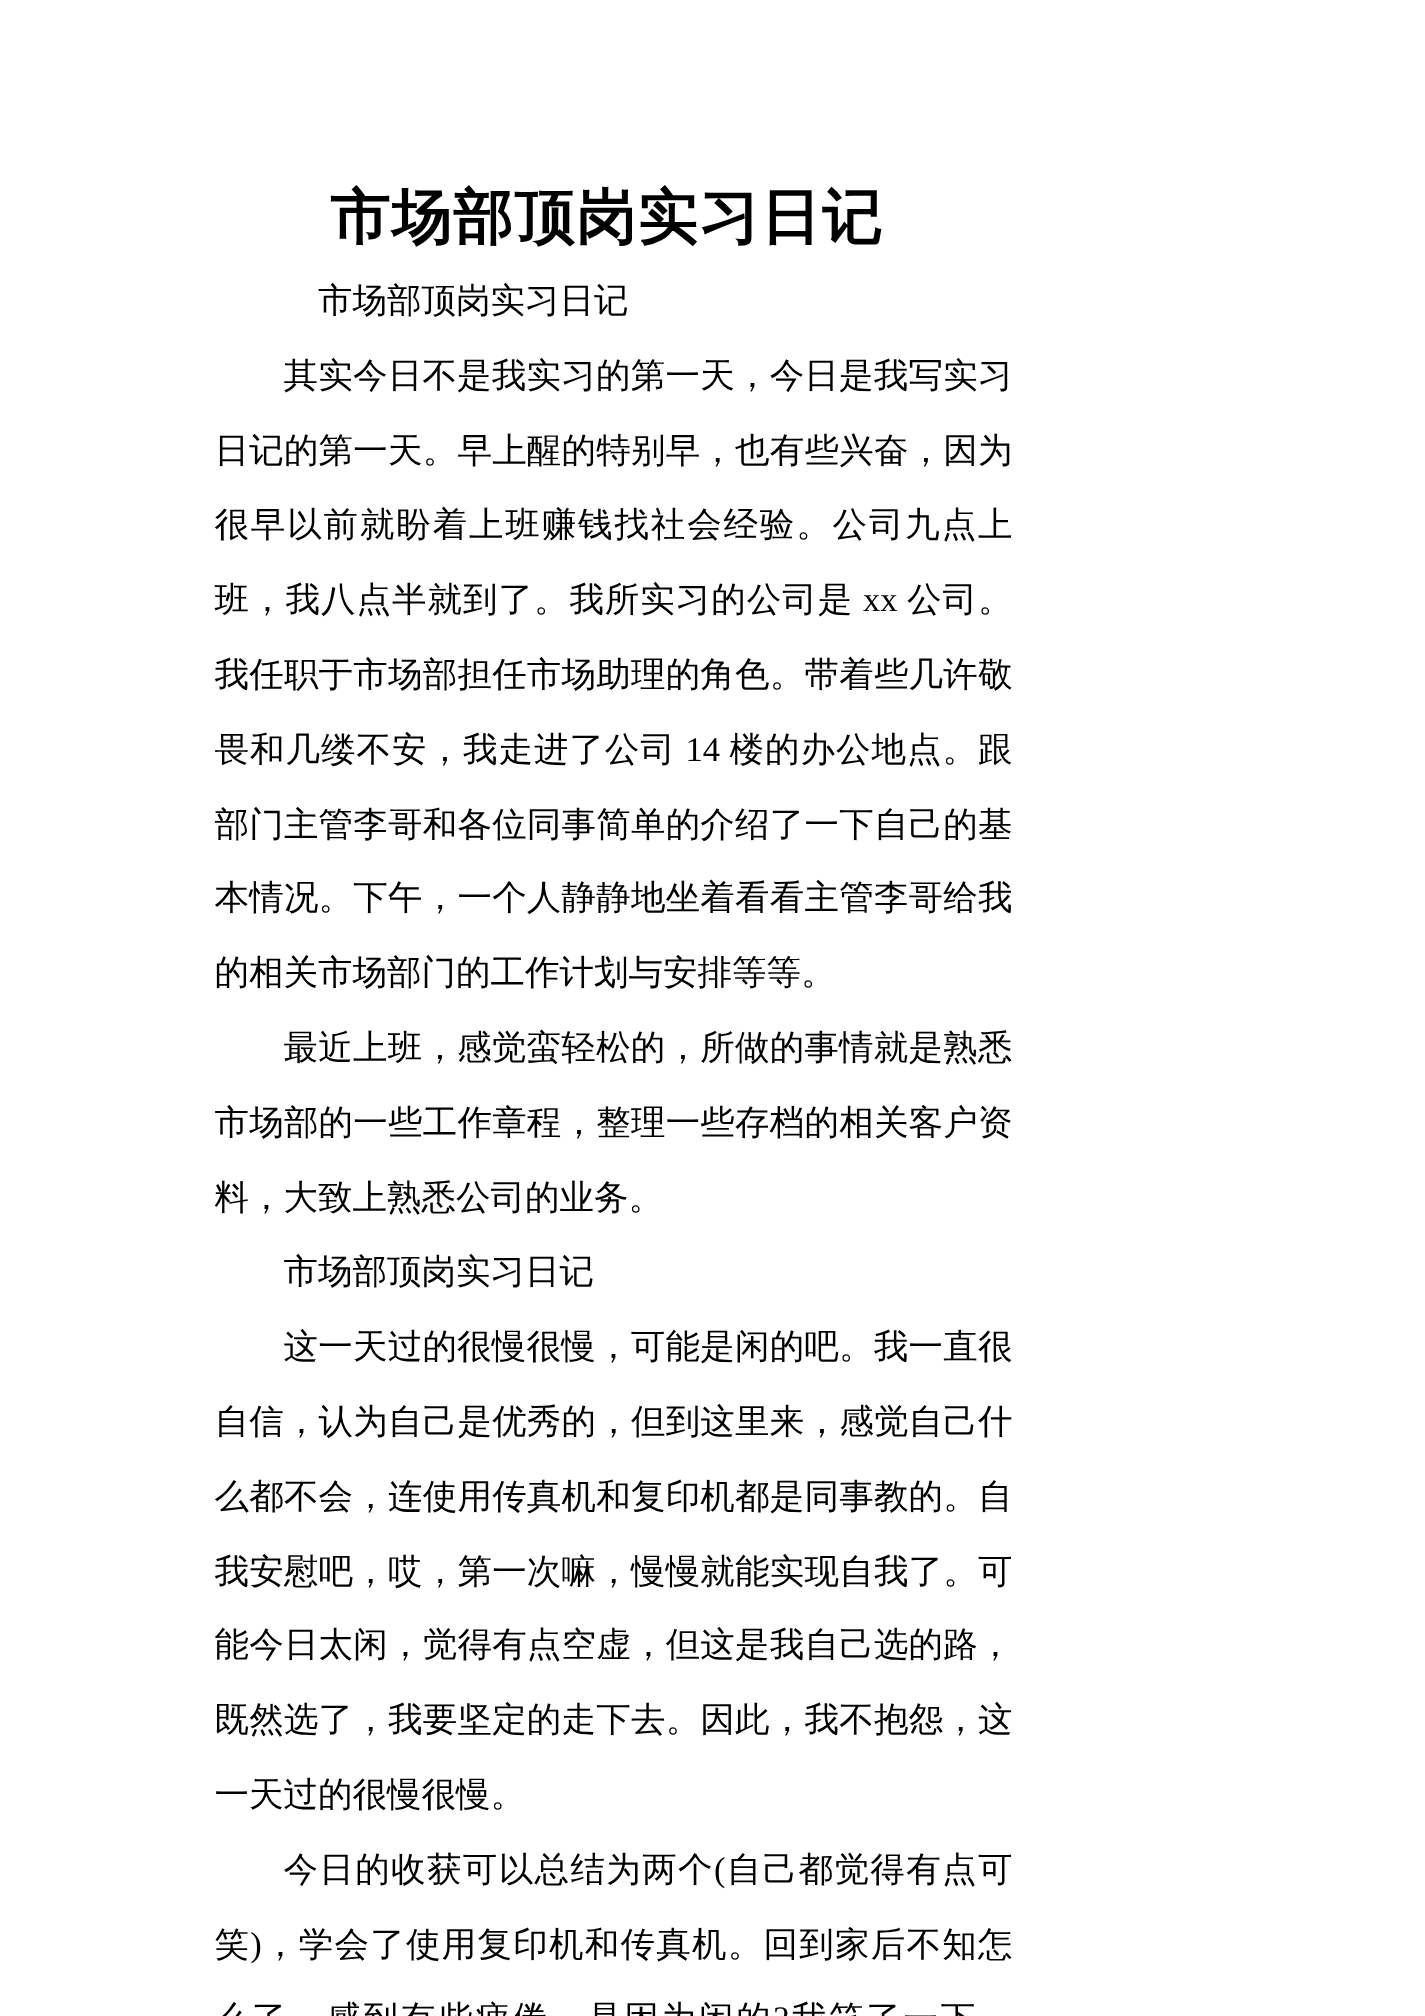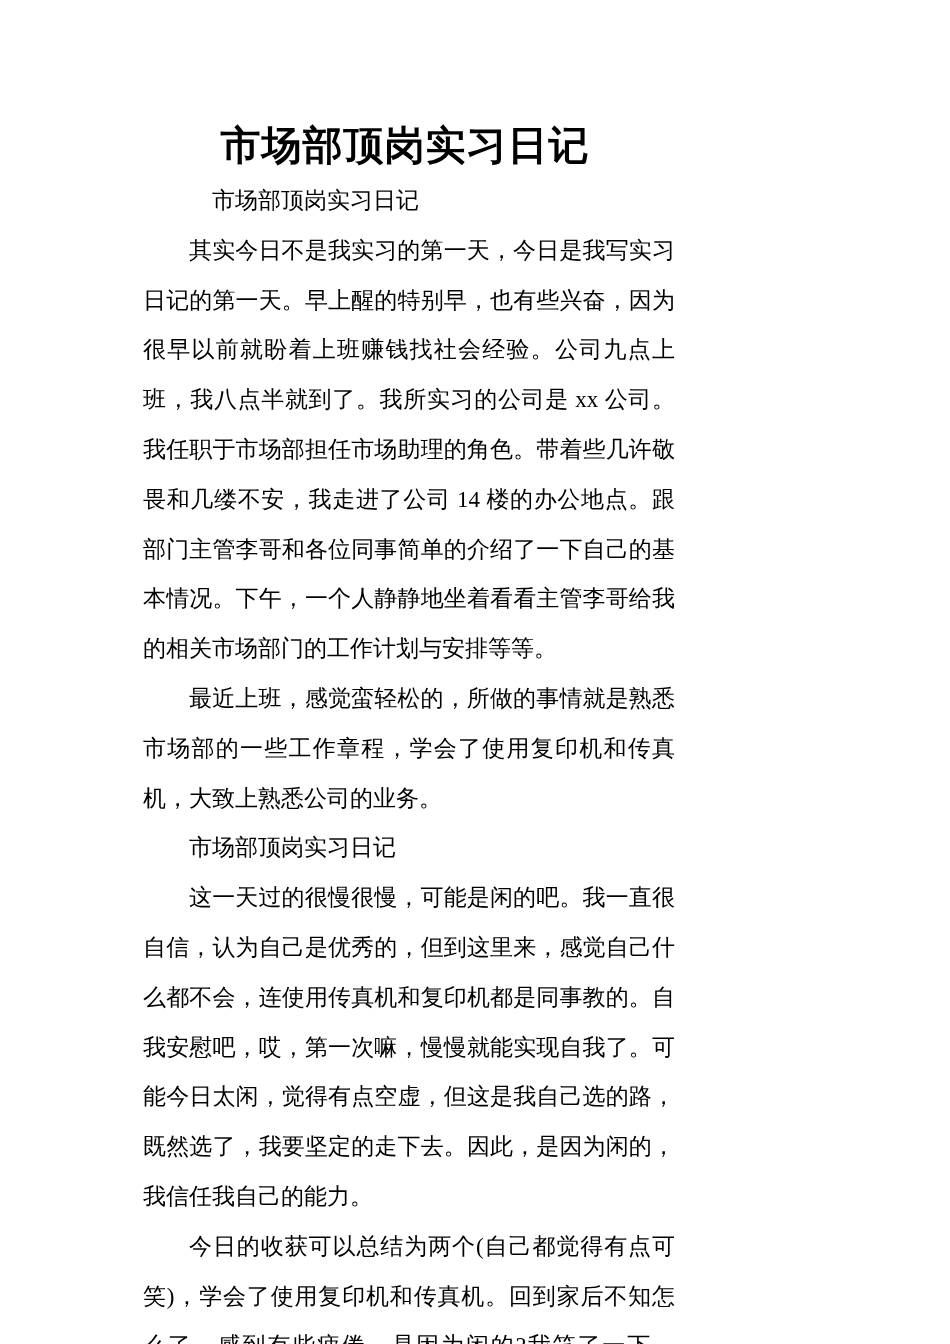--- a/index.html
+++ b/index.html
@@ -43,18 +43,18 @@
   }
 </style>
 </head>
 <body>
 
 <div class="page">
   <h1 class="doc-title">市场部顶岗实习日记</h1>
   <div class="doc-body">
     <p class="para indent-3">市场部顶岗实习日记</p>
     <p class="para">其实今日不是我实习的第一天，今日是我写实习日记的第一天。早上醒的特别早，也有些兴奋，因为很早以前就盼着上班赚钱找社会经验。公司九点上班，我八点半就到了。我所实习的公司是 xx 公司。我任职于市场部担任市场助理的角色。带着些几许敬畏和几缕不安，我走进了公司 14 楼的办公地点。跟部门主管李哥和各位同事简单的介绍了一下自己的基本情况。下午，一个人静静地坐着看看主管李哥给我的相关市场部门的工作计划与安排等等。</p>
-    <p class="para">最近上班，感觉蛮轻松的，所做的事情就是熟悉市场部的一些工作章程，学会了使用复印机和传真机，大致上熟悉公司的业务。</p>
+    <p class="para">最近上班，感觉蛮轻松的，所做的事情就是熟悉市场部的一些工作章程，整理一些存档的相关客户资料，大致上熟悉公司的业务。</p>
     <p class="para">市场部顶岗实习日记</p>
-    <p class="para">这一天过的很慢很慢，可能是闲的吧。我一直很自信，认为自己是优秀的，但到这里来，感觉自己什么都不会，连使用传真机和复印机都是同事教的。自我安慰吧，哎，第一次嘛，慢慢就能实现自我了。可能今日太闲，觉得有点空虚，但这是我自己选的路，既然选了，我要坚定的走下去。因此，是因为闲的，我信任我自己的能力。</p>
+    <p class="para">这一天过的很慢很慢，可能是闲的吧。我一直很自信，认为自己是优秀的，但到这里来，感觉自己什么都不会，连使用传真机和复印机都是同事教的。自我安慰吧，哎，第一次嘛，慢慢就能实现自我了。可能今日太闲，觉得有点空虚，但这是我自己选的路，既然选了，我要坚定的走下去。因此，我不抱怨，这一天过的很慢很慢。</p>
     <p class="para">今日的收获可以总结为两个(自己都觉得有点可笑)，学会了使用复印机和传真机。回到家后不知怎么了，感到有些疲倦。是因为闲的?我笑了一下，哎，上班都是这样吧。我只是对工作有了一个大概的认知，至于怎么高效率地完成工作，还需要时间来证明。信任</p>
   </div>
 </div>
 
 </body></html>

